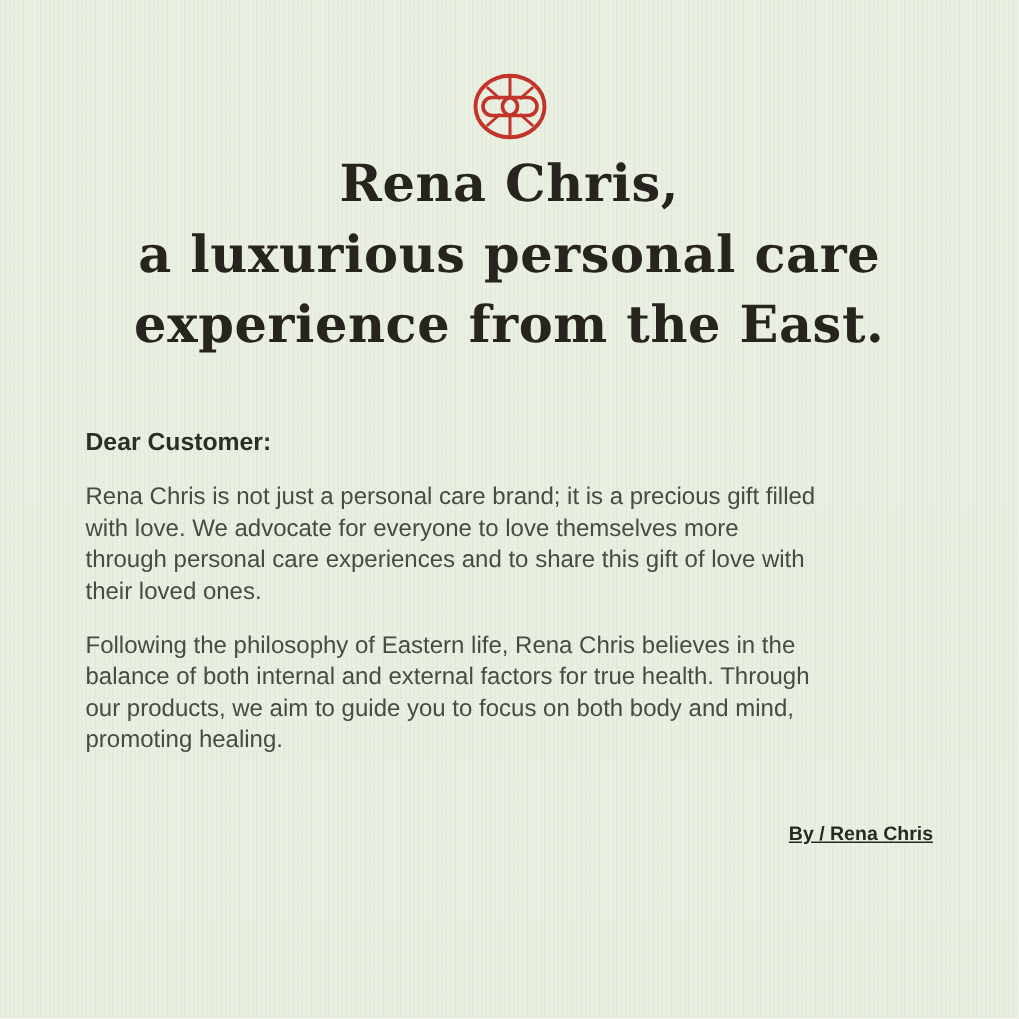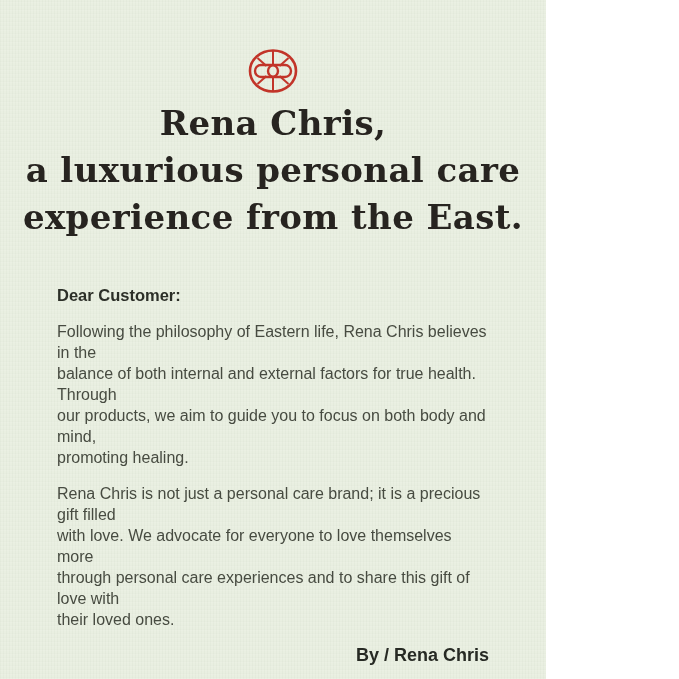--- a/index.html
+++ b/index.html
@@ -3,21 +3,21 @@
 <meta charset="utf-8">
 <style>
   html, body { margin: 0; padding: 0; }
   body {
     width: 679px; height: 679px;
     font-family: "Liberation Sans", sans-serif;
     background: #ffffff;
   }
   .card {
     position: relative;
-    width: 546px; height: 679px;
+    width: 679px; height: 679px;
     box-sizing: border-box;
     overflow: hidden;
     background-color: #e9efe1;
     background-image:
       repeating-linear-gradient(0deg, rgba(255,255,255,0.07) 0 1px, rgba(0,0,0,0.008) 1px 2px, transparent 2px 4px),
       repeating-linear-gradient(90deg, rgba(140,160,130,0.05) 0 1px, transparent 1px 3px);
   }
   .logo-wrap {
     display: flex;
     justify-content: center;
@@ -46,26 +46,27 @@
     font-size: 16.5px;
     line-height: 22px;
     font-weight: 600;
     color: #2c2f28;
   }
   .para {
     margin: 15px 0 0 0;
     white-space: pre-line;
   }
   .signature {
-    margin: 13px 57px 0 0;
+    margin: 40px 57px 0 0;
     text-align: right;
-    font-size: 18px;
+    font-size: 13px;
     line-height: 24px;
     font-weight: 600;
     color: #272a24;
+    text-decoration: underline;
   }
 </style>
 </head>
 <body>
 
 <div class="card">
 
   <div class="logo-wrap">
     <span>
       <svg width="50" height="46" viewBox="0 0 50 46" fill="none" xmlns="http://www.w3.org/2000/svg">
@@ -81,25 +82,25 @@
       </svg>
     </span>
   </div>
 
   <h1 class="heading">Rena Chris,
 a luxurious personal care
 experience from the East.</h1>
 
   <div class="letter">
     <div class="salutation">Dear Customer:</div>
+    <p class="para">Rena Chris is not just a personal care brand; it is a precious gift filled
+with love. We advocate for everyone to love themselves more
+through personal care experiences and to share this gift of love with
+their loved ones.</p>
     <p class="para">Following the philosophy of Eastern life, Rena Chris believes in the
 balance of both internal and external factors for true health. Through
 our products, we aim to guide you to focus on both body and mind,
 promoting healing.</p>
-    <p class="para">Rena Chris is not just a personal care brand; it is a precious gift filled
-with love. We advocate for everyone to love themselves more
-through personal care experiences and to share this gift of love with
-their loved ones.</p>
   </div>
 
   <div class="signature">By / Rena Chris</div>
 
 </div>
 
 </body></html>

